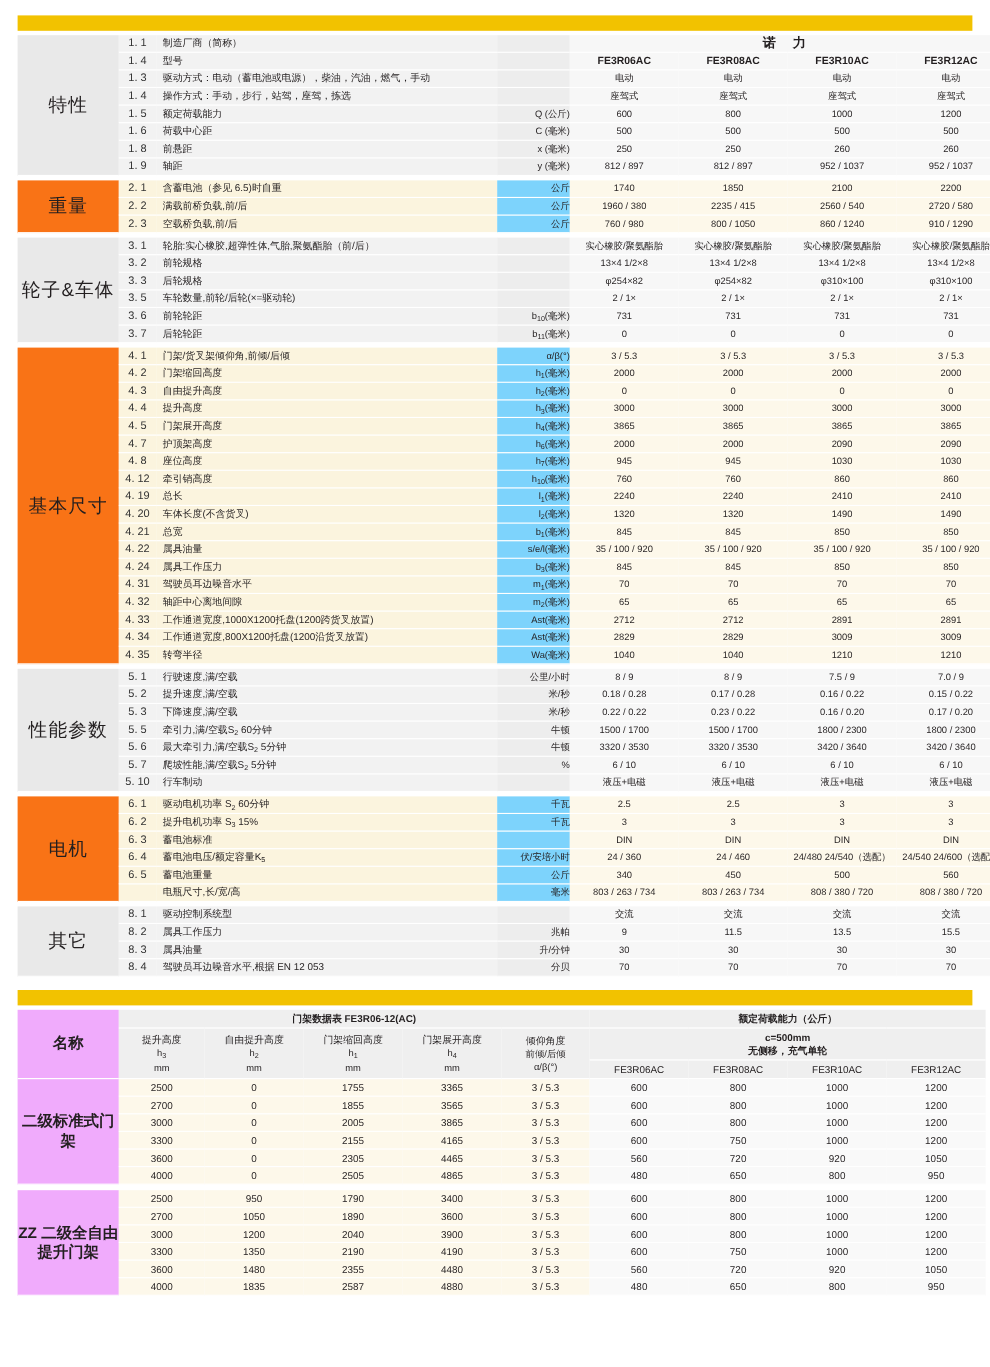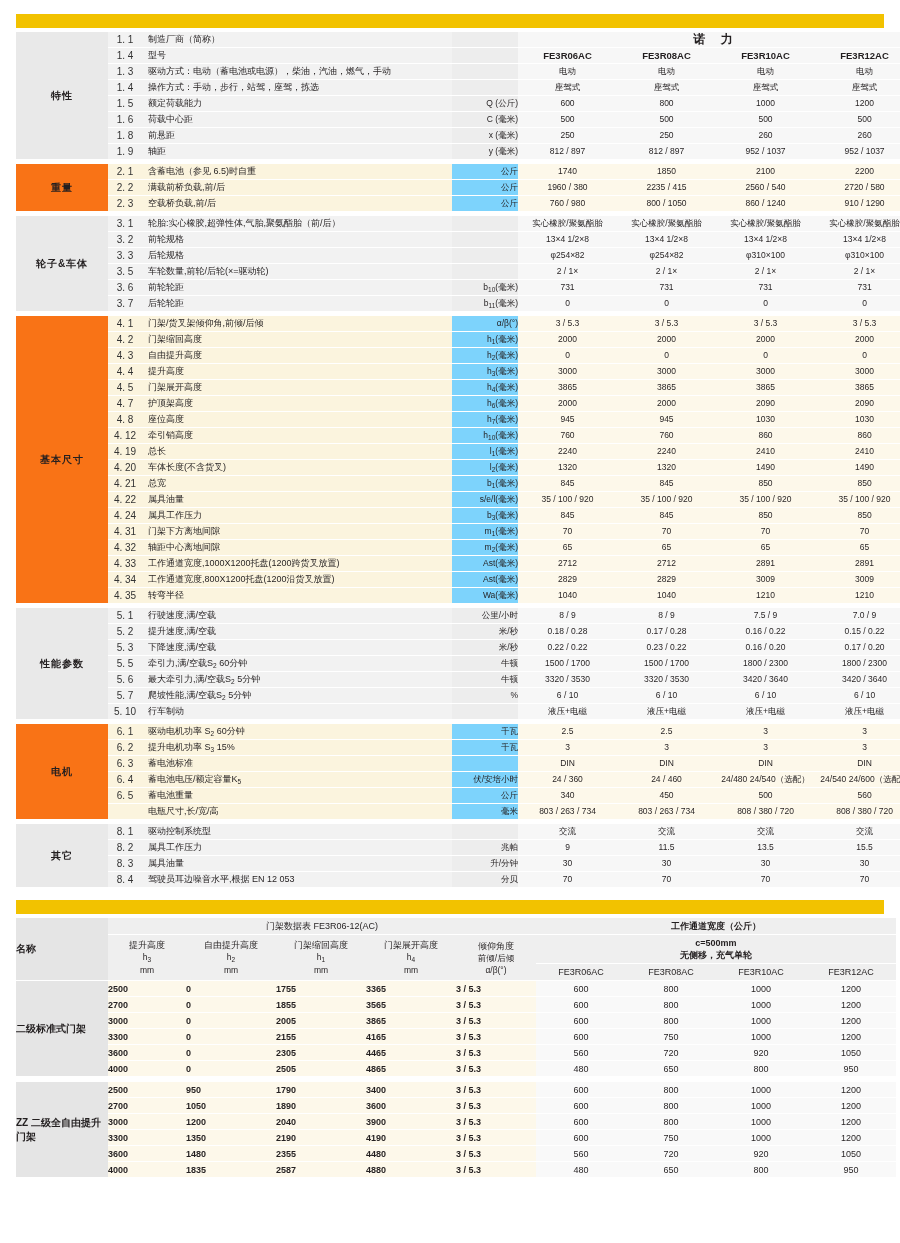--- a/index.html
+++ b/index.html
@@ -17,22 +17,22 @@
   
   .topbar{height:14px;background:#f2c200;width:868px;margin:0 auto 4px auto;}
   .topbar.second{margin-top:12px;margin-bottom:0;}
 
   
   .spec{font-size:9px;}
   .spec td{border-bottom:1px solid #ffffff;height:15px;line-height:13px;}
   .cat{
     background:#e9e9e9;
     text-align:center;
-    font-weight:bold;
-    font-size:10px;
+    font-weight:normal;
+    font-size:17px;
     letter-spacing:1px;
     width:92px;
   }
   .cat.tint{background:#f97316;}
   .num{
     width:34px;text-align:center;background:#f2f2f2;font-size:10px;color:#333;
   }
   .num.tint{background:#fbf4de;margin-top:20px;}
   .desc{
     padding-left:6px;background:#f2f2f2;font-size:9px;
@@ -56,23 +56,23 @@
   .sep td{height:4px;background:#ffffff;border:none;}
   sub{font-size:6.5px;vertical-align:baseline;position:relative;top:2px;}
 
   
   .lower{font-size:9px;margin-top:0;}
   .lower td,.lower th{border-bottom:1px solid #ffffff;}
   .lower .hdr{
     background:#efefef;text-align:center;font-size:9px;line-height:12px;padding:2px 0;
   }
   .lower .name{
-    background:#e5e5e5;font-weight:bold;font-size:10px;width:92px;
-  }
-  .lower .c{background:#fdf8ea;text-align:left;height:15px;line-height:14px;font-weight:bold;}
+    background:#f0abfc;text-align:center;font-weight:bold;font-size:14px;width:92px;
+  }
+  .lower .c{background:#fdf8ea;text-align:center;height:15px;line-height:14px;}
   .lower .c2{background:#f9f9f9;text-align:center;height:15px;line-height:14px;}
   .rowgap td{height:5px;background:#fff;border:none;}
   .hdr-sub{font-size:8.5px;}
 </style>
 </head>
 <body>
 
 <div class="page">
 
   <div class="topbar"></div>
@@ -364,21 +364,21 @@
           <td class="num tint">4. 24</td>
           <td class="desc tint">属具工作压力</td>
           <td class="unit tint">b<sub>3</sub>(毫米)</td>
           <td class="val tint">845</td>
           <td class="val tint">845</td>
           <td class="val tint">850</td>
           <td class="val tint">850</td>
         </tr>
         <tr>
           <td class="num tint">4. 31</td>
-          <td class="desc tint">门架下方离地间隙</td>
+          <td class="desc tint">驾驶员耳边噪音水平</td>
           <td class="unit tint">m<sub>1</sub>(毫米)</td>
           <td class="val tint">70</td>
           <td class="val tint">70</td>
           <td class="val tint">70</td>
           <td class="val tint">70</td>
         </tr>
         <tr>
           <td class="num tint">4. 32</td>
           <td class="desc tint">轴距中心离地间隙</td>
           <td class="unit tint">m<sub>2</sub>(毫米)</td>
@@ -593,22 +593,22 @@
       <col style="width:90px">
         <col style="width:80px">
       <col style="width:90px">
         <col style="width:90px">
         <col style="width:90px">
         <col style="width:90px">
     </colgroup>
     <tbody id="lower-body">
         <tr>
           <td class="name" rowspan="3">名称</td>
-          <td class="hdr" colspan="5" style="font-weight:normal">门架数据表  FE3R06-12(AC)</td>
-          <td class="hdr" colspan="4" style="font-weight:bold">工作通道宽度（公斤）</td>
+          <td class="hdr" colspan="5" style="font-weight:bold">门架数据表  FE3R06-12(AC)</td>
+          <td class="hdr" colspan="4" style="font-weight:bold">额定荷载能力（公斤）</td>
         </tr>
         <tr>
           <td class="hdr" rowspan="2">提升高度<br><span class="hdr-sub">h<sub>3</sub></span><br><span class="hdr-sub">mm</span></td>
           <td class="hdr" rowspan="2">自由提升高度<br><span class="hdr-sub">h<sub>2</sub></span><br><span class="hdr-sub">mm</span></td>
           <td class="hdr" rowspan="2">门架缩回高度<br><span class="hdr-sub">h<sub>1</sub></span><br><span class="hdr-sub">mm</span></td>
           <td class="hdr" rowspan="2">门架展开高度<br><span class="hdr-sub">h<sub>4</sub></span><br><span class="hdr-sub">mm</span></td>
           <td class="hdr" rowspan="2">倾仰角度<br><span class="hdr-sub">前倾/后倾</span><br><span class="hdr-sub">α/β(°)</span></td>
           <td class="hdr" colspan="4"><b>c=500mm</b><br><b>无侧移，充气单轮</b></td>
         </tr>
         <tr>

